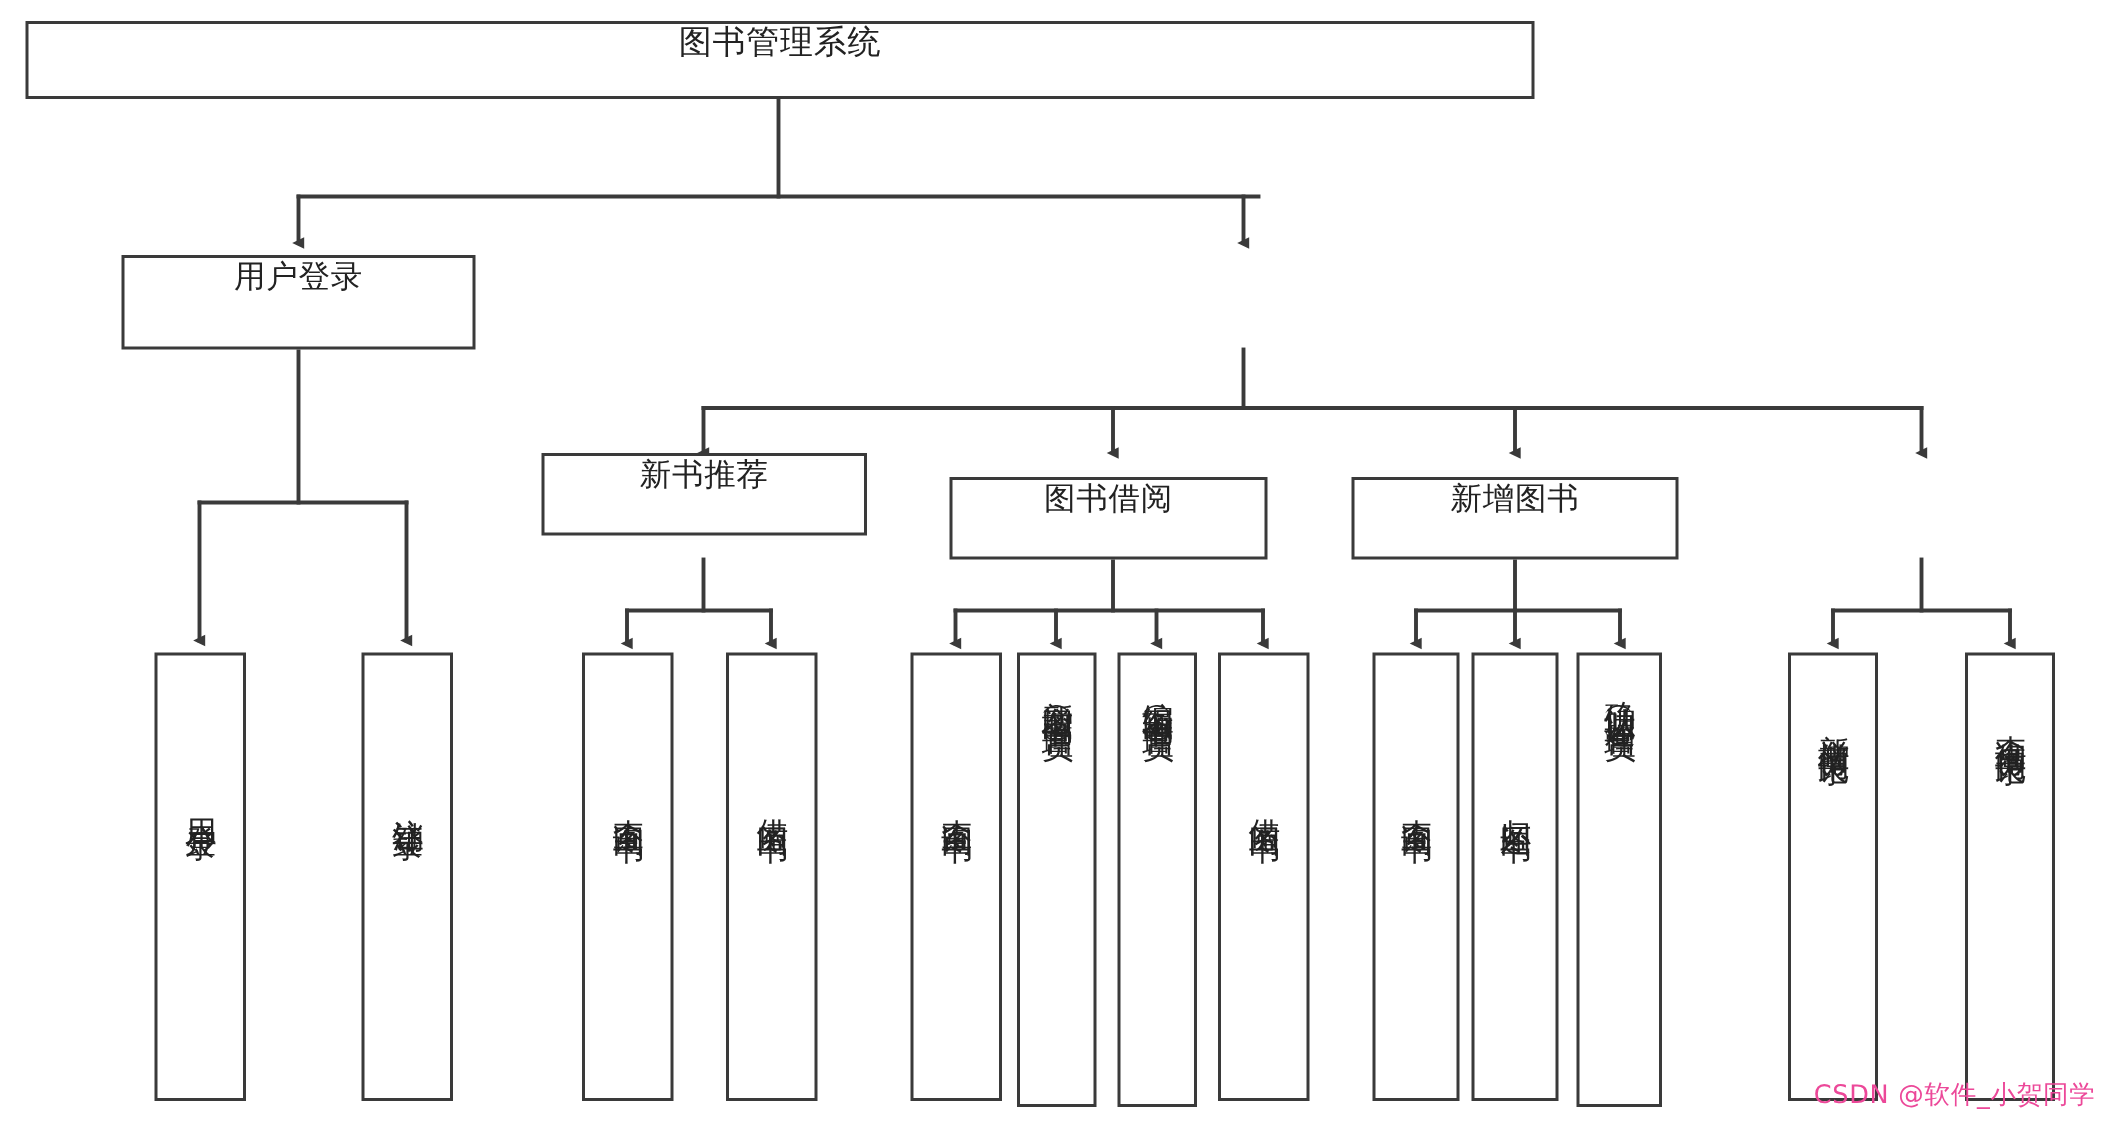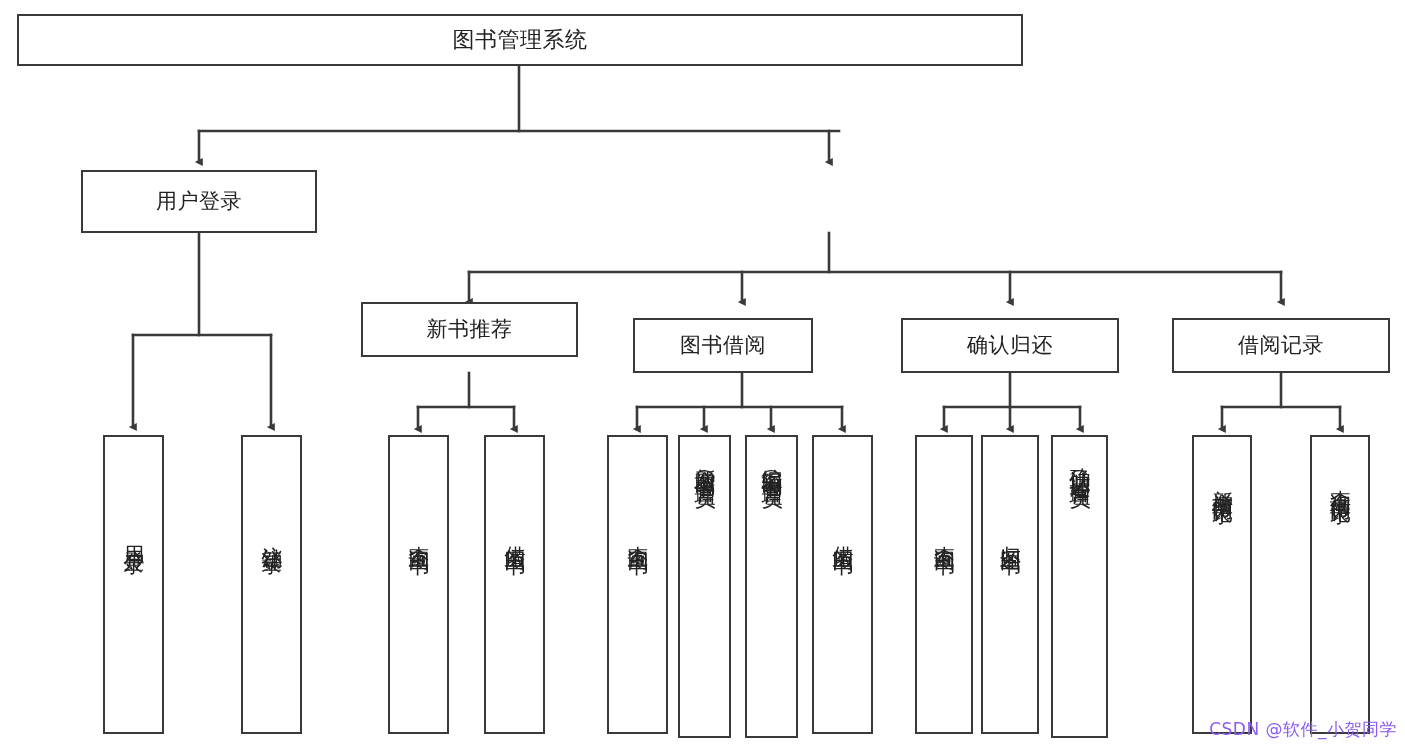--- a/index.html
+++ b/index.html
@@ -25,21 +25,21 @@
     width: 1405px;
     height: 747px;
     pointer-events: none;
   }
   .node {
     position: absolute;
     box-sizing: border-box;
     border: 2px solid #3a3a3a;
     background: #ffffff;
     display: flex;
-    align-items: center;
+    align-items: flex-start;
     justify-content: center;
     color: #222222;
   }
   .node .lbl {
     display: block;
     text-align: center;
     line-height: 1.18;
     color: #222222;
   }
   
@@ -70,21 +70,21 @@
     padding-top: 8px;
   }
   .node.vert.midhigh .lbl {
     padding-top: 30px;
   }
   .watermark {
     position: absolute;
     right: 8px;
     bottom: 6px;
     font-size: 17px;
-    color: #8b5cf6;
+    color: #ec4899;
     white-space: nowrap;
     letter-spacing: 0.5px;
   }
 </style>
 </head>
 <body>
 
 <div id="canvas">
 
   <svg id="edges" viewBox="0 0 1405 747" width="1405" height="747" xmlns="http://www.w3.org/2000/svg">
@@ -146,31 +146,28 @@
 
   <div class="node horiz" style="left:81px; top:170px; width:236px; height:63px;">
     <span class="lbl">用户登录</span>
   </div>
 
 
   <div class="node horiz" style="left:361px; top:302px; width:217px; height:55px;">
     <span class="lbl">新书推荐</span>
   </div>
 
-  <div class="node horiz" style="left:633px; top:318px; width:180px; height:55px;">
+  <div class="node horiz" style="left:633px; top:318px; width:212px; height:55px;">
     <span class="lbl">图书借阅</span>
   </div>
 
   <div class="node horiz" style="left:901px; top:318px; width:218px; height:55px;">
-    <span class="lbl">确认归还</span>
-  </div>
-
-  <div class="node horiz" style="left:1172px; top:318px; width:218px; height:55px;">
-    <span class="lbl">借阅记录</span>
-  </div>
+    <span class="lbl">新增图书</span>
+  </div>
+
 
   <div class="node vert mid" style="left:103px; top:435px; width:61px; height:299px;">
     <span class="lbl">用户登录</span>
   </div>
 
   <div class="node vert mid" style="left:241px; top:435px; width:61px; height:299px;">
     <span class="lbl">注销登录</span>
   </div>
 
   <div class="node vert mid" style="left:388px; top:435px; width:61px; height:299px;">

